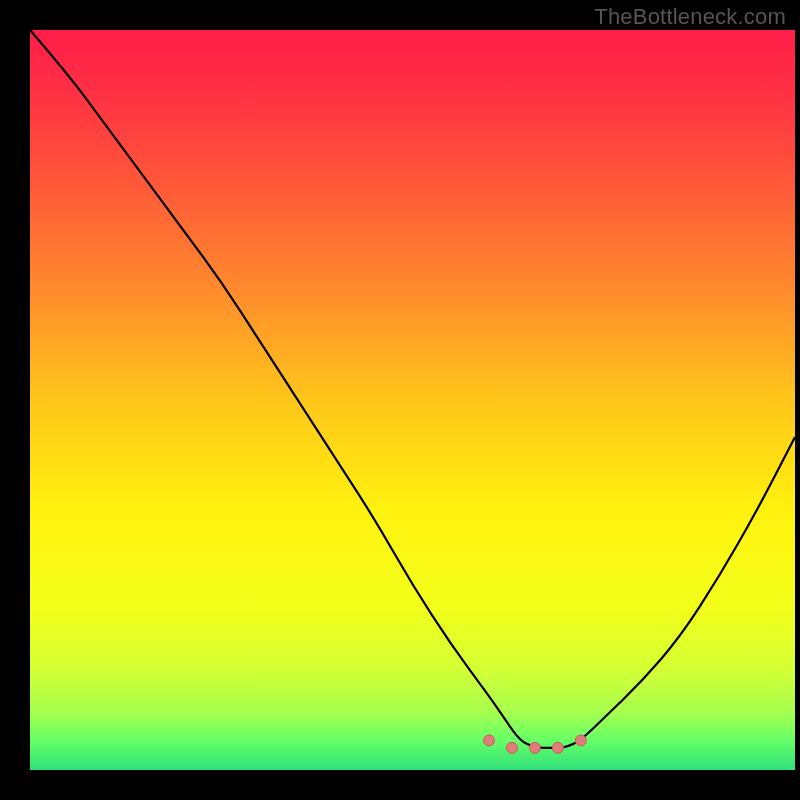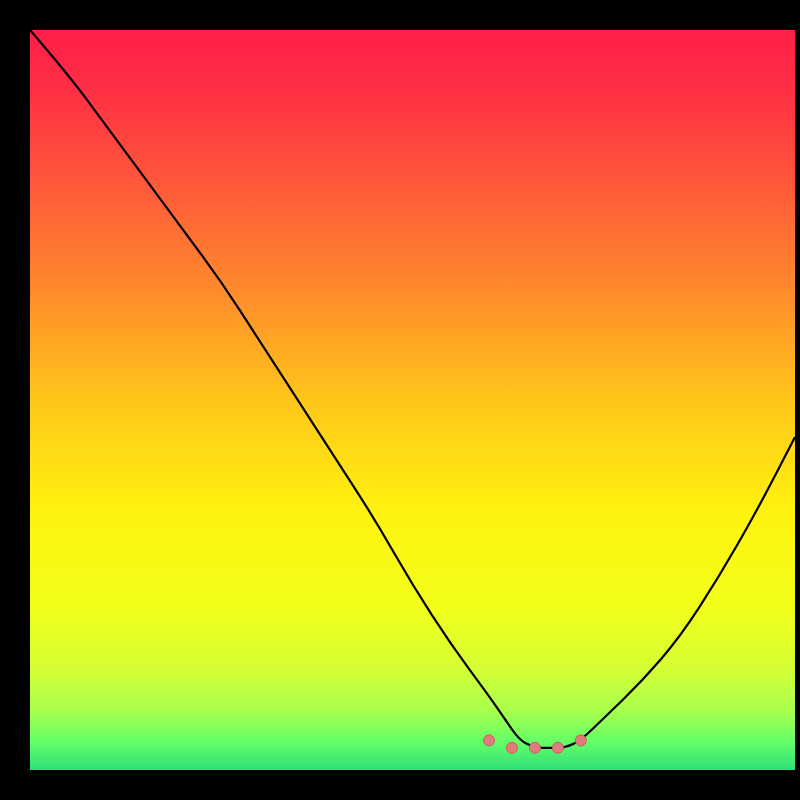--- a/index.html
+++ b/index.html
@@ -30,20 +30,21 @@
     position: absolute;
     top: 0;
     left: 0;
     display: block;
   }
 </style>
 </head>
 <body>
 
 <div class="chart-wrap">
+  <div class="watermark">TheBottleneck.com</div>
   <svg class="plot" width="800" height="800" viewBox="0 0 800 800">
     <defs>
       <linearGradient id="heat" x1="0" y1="0" x2="0" y2="1">
           <stop offset="0%" stop-color="#ff1e48"></stop>
           <stop offset="8%" stop-color="#ff2f44"></stop>
           <stop offset="20%" stop-color="#ff553a"></stop>
           <stop offset="35%" stop-color="#ff8a2d"></stop>
           <stop offset="50%" stop-color="#ffc61a"></stop>
           <stop offset="65%" stop-color="#fff20f"></stop>
           <stop offset="78%" stop-color="#f2ff1a"></stop>

